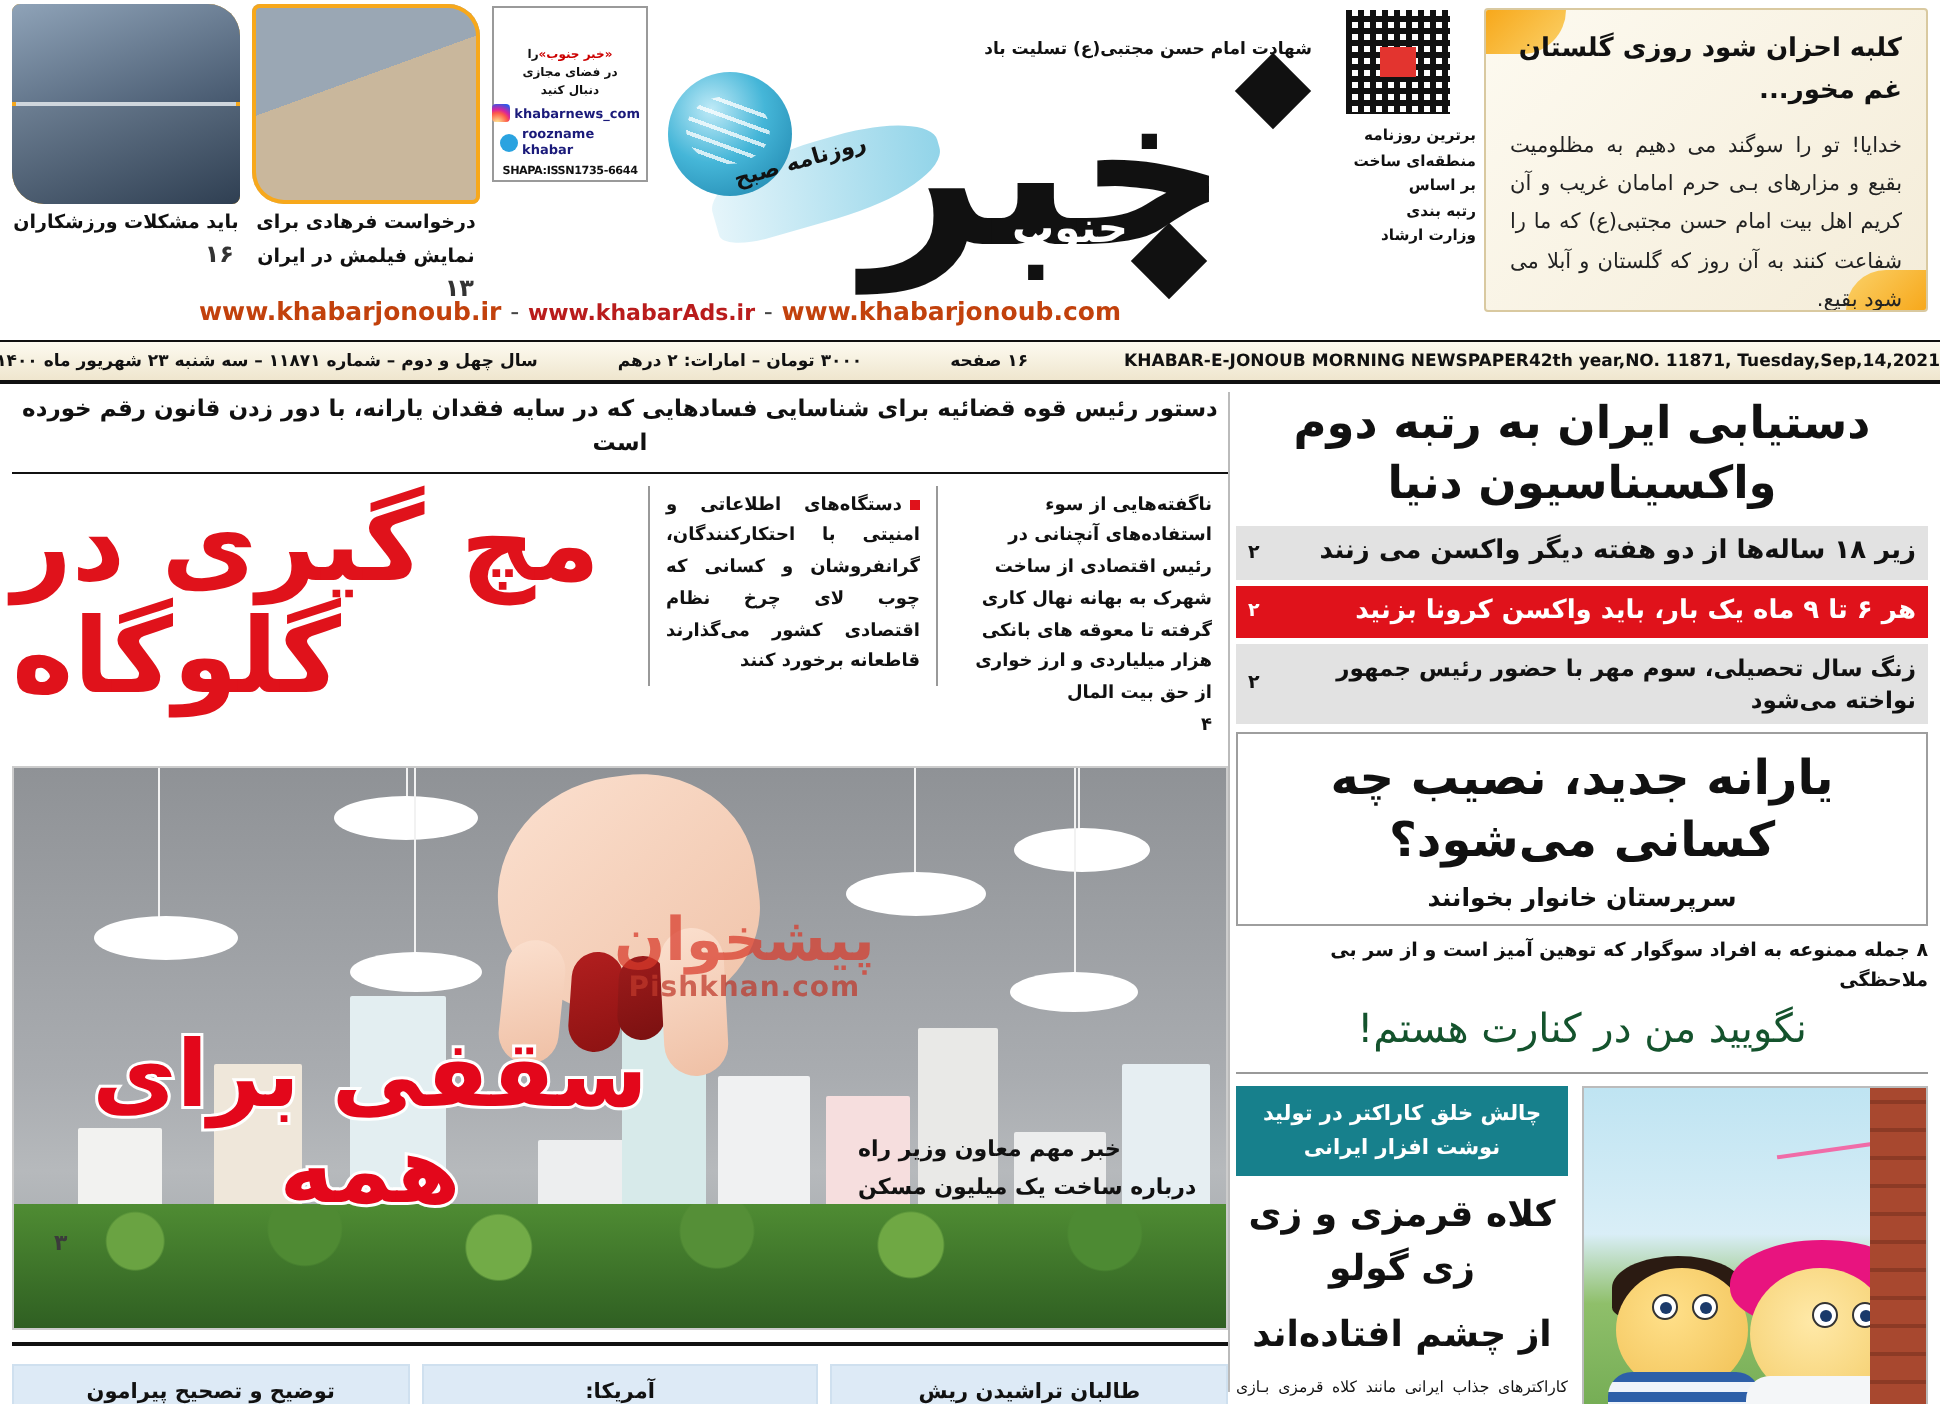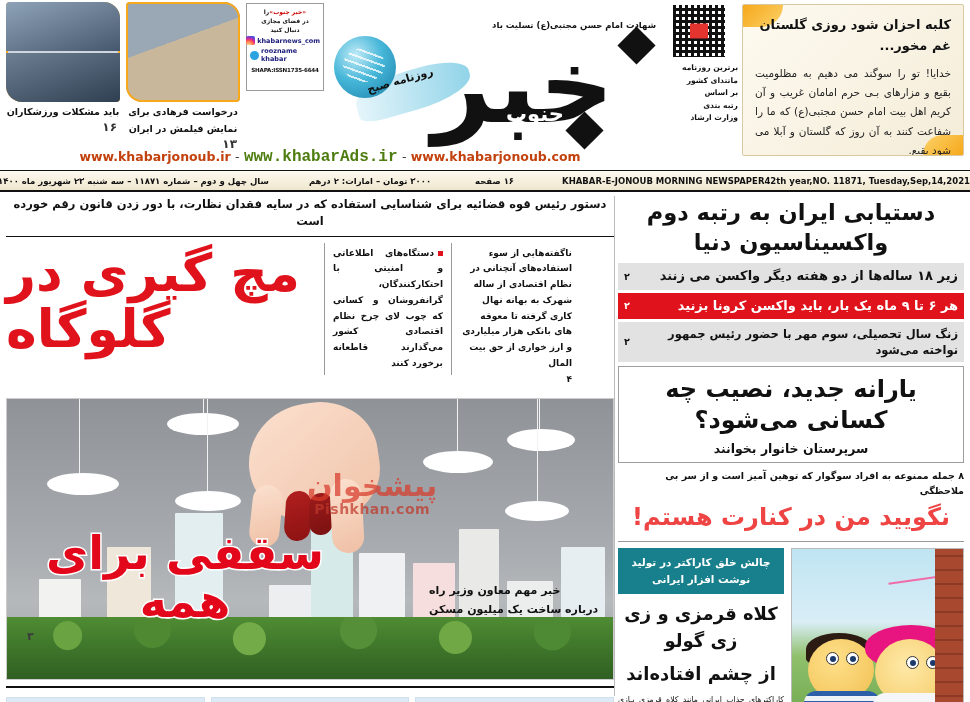--- a/index.html
+++ b/index.html
@@ -19,21 +19,21 @@
   .photo-cell { width:114px; display:flex; flex-direction:column; }
   .ph-img { width:114px; height:100px; border-radius:4px 16px 4px 16px; overflow:hidden; position:relative;
             box-shadow: 0 0 0 2px #f7a81b inset; background:#cfd6dd; }
   .ph-img.two { display:flex; flex-direction:column; gap:2px; }
   .ph-half { flex:1; position:relative; overflow:hidden; }
   .cap { font-size:9.5px; line-height:1.45; font-weight:bold; color:#111; text-align:center; margin-top:3px; }
   .pg { font-size:12px; font-weight:bold; color:#333; text-align:right; margin-top:1px; padding-right:3px;}
 
   
   .socialbox { position:absolute; left:246px; top:3px; width:78px; height:88px;
-               border:1px solid #9a9a9a; background:#fff; padding:3px 3px; }
+               border:1px solid #9a9a9a; background:#fff; padding:19px 3px; }
   .sb-line { font-size:6px; font-weight:bold; color:#111; text-align:center; line-height:1.5; direction:rtl;}
   .sb-line .rd { color:#c00; }
   .sb-row { display:flex; flex-direction:row-reverse; align-items:center; gap:2px; margin-top:2px; justify-content:flex-end;}
   .sb-ic { width:9px; height:9px; border-radius:2px; flex:none; display:block; }
   .ig { background: radial-gradient(circle at 30% 107%, #fdf497, #fd5949 45%, #d6249f 60%, #285AEB 90%); }
   .tg { background:#2aa3e0; border-radius:50%; }
   .sb-txt { font-size:6.5px; font-weight:bold; color:#1a1a7a; direction:ltr; }
   .shapa { font-size:5.6px; font-weight:bold; color:#111; text-align:center; margin-top:4px; letter-spacing:-0.2px;}
 
   
@@ -75,21 +75,21 @@
           border:1px solid #d9c9a0; border-radius:2px; padding:10px 12px 8px; overflow:hidden;}
   .cond:before{content:""; position:absolute; left:0; top:0; width:40px; height:22px;
                background: linear-gradient(135deg,#f7a81b,#fbd26a); border-radius:0 0 30px 0;}
   .cond:after{content:""; position:absolute; right:0; bottom:0; width:40px; height:20px;
                background: linear-gradient(315deg,#f7a81b,#fbd26a); border-radius:30px 0 0 0;}
   .cond-title { font-size:13px; font-weight:bold; text-align:right; line-height:1.6; color:#111; direction:rtl; position:relative; z-index:2;}
   .cond-body { font-size:10.5px; text-align:justify; line-height:1.85; color:#222; margin-top:7px; direction:rtl; position:relative; z-index:2;}
 
   
   .urls { position:absolute; left:0; top:148px; width:660px; text-align:center; font-size:12.5px; font-weight:bold; direction:ltr;}
-  .urls .b { color:#c2410c; } .urls .r { color:#4d7c0f; font-size:16px;font-family:Liberation Mono, monospace; } .urls .d { color:#444; font-weight:normal;}
+  .urls .b { color:#c2410c; } .urls .r { color:#b91c1c; font-size:11px; } .urls .d { color:#444; font-weight:normal;}
 
   
   .infobar { position:absolute; left:0; top:170px; width:970px; height:22px;
              background: linear-gradient(180deg,#fdfaf0,#efe6ce); border-top:1px solid #111; border-bottom:2.5px solid #111;
              display:flex; align-items:center; }
   .ib { font-size:8.5px; font-weight:bold; color:#111; white-space:nowrap; }
   .ib-en { direction:ltr; }
   .ib-fa { direction:rtl; }
 
   
@@ -98,21 +98,21 @@
   .vsep { position:absolute; left:614px; top:196px; width:1px; height:500px; background:#bbb;}
 
   
   .kicker { font-size:11.5px; font-weight:bold; text-align:center; color:#111; direction:rtl; line-height:1.5; padding-bottom:5px;}
   .rule2 { height:1px; background:#111; margin:0 0 6px;}
 
   
   .hrow { display:flex; flex-direction:row-reverse; gap:0; align-items:flex-start; }
   .bighead { width:318px; text-align:left; font-size:52px; line-height:1.08; font-weight:bold; color:#e0121b; direction:rtl;
              padding:2px 4px 0 0; letter-spacing:-1px; }
-  .subcol { width:128px; padding:3px 8px; font-size:9px; font-weight:bold; line-height:1.75; color:#111; direction:rtl; text-align:justify;}
+  .subcol { width:145px; padding:3px 8px; font-size:9px; font-weight:bold; line-height:1.75; color:#111; direction:rtl; text-align:justify;}
   .subcol.mid { border-right:1px solid #999; border-left:1px solid #999; }
   .bullet { display:inline-block; width:5px; height:5px; background:#e0121b; margin-left:4px; vertical-align:middle;}
   .subcol.right-col { text-align:right; }
 
   
   .mainphoto { position:relative; margin-top:8px; width:608px; height:282px; overflow:hidden; border:1px solid #ccc;
                background: linear-gradient(180deg,#8f9296 0%, #a9acb0 55%, #b6b9bc 72%, #9aa0a4 100%); }
   .cloud { position:absolute; background:#fff; border-radius:50%; }
   .cstring { position:absolute; width:1px; background:#f2f2f2; top:0;}
   .bld { position:absolute; bottom:58px; border-radius:1px; }
@@ -153,21 +153,21 @@
   .strip { display:flex; flex-direction:row-reverse; align-items:center; gap:6px; padding:4px 6px; margin-bottom:3px; font-weight:bold; direction:rtl;}
   .strip.gray { background:#e2e2e2; color:#111; }
   .strip.red { background:#e0121b; color:#fff; }
   .strip-txt { flex:1; font-size:13px; text-align:right; line-height:1.4;}
   .strip-pg { font-size:9.5px; flex:none; }
   .strip.small .strip-txt { font-size:11.5px; }
   .qbox { border:1px solid #9e9e9e; padding:7px 8px 6px; margin-top:4px; }
   .qbox-h { font-size:24px; font-weight:bold; text-align:center; color:#111; direction:rtl; line-height:1.3;}
   .qbox-s { font-size:12.5px; font-weight:bold; text-align:center; color:#111; direction:rtl; margin-top:5px;}
   .miniline { font-size:9.5px; font-weight:bold; text-align:right; direction:rtl; color:#111; margin-top:6px; line-height:1.5;}
-  .rhead2 { font-size:24px; font-weight:bold; text-align:center; color:#ef4444; direction:rtl; line-height:1.35; padding:3px 0 5px; position:relative;}
+  .rhead2 { font-size:20px; font-weight:normal; text-align:center; color:#14532d; direction:rtl; line-height:1.35; padding:3px 0 5px; position:relative;}
   .hr-thin { height:1px; background:#999; margin:3px 0 6px;}
 
   
   .feat { display:flex; flex-direction:row-reverse; gap:7px; }
   .feat-txt { width:166px; }
   .teal { background:#17808c; color:#fff; font-size:10.5px; font-weight:bold; text-align:center; direction:rtl;
           padding:6px 5px; line-height:1.6;}
   .feat-h { font-size:18px; font-weight:bold; text-align:center; color:#111; direction:rtl; line-height:1.5; margin-top:6px;}
   .feat-b { font-size:7.8px; text-align:justify; direction:rtl; color:#111; line-height:1.95; margin-top:5px;}
   .feat-img { flex:1; height:176px; position:relative; overflow:hidden; border:1px solid #bbb;
@@ -237,21 +237,21 @@
         <div class="globe"></div>
         <div class="swoosh"></div>
         <div class="mh-sub">روزنامه صبح</div>
       </div>
     </div>
 
     <div class="qrwrap">
       <div class="qr"></div>
       <div class="qrtxt">
         <div>برترین روزنامه</div>
-        <div>مانند‌ای کشور</div>
+        <div>منطقه‌ای ساخت</div>
         <div>بر اساس</div>
         <div>رتبه بندی</div>
         <div>وزارت ارشاد</div>
       </div>
     </div>
 
     <div class="cond">
       <div class="cond-title">کلبه احزان شود روزی گلستان</div>
       <div class="cond-title">غم مخور...</div>
       <div class="cond-body">خدایا! تو را سوگند می دهیم به مظلومیت بقیع و مزارهای بـی حرم امامان غریب و آن کریم اهل بیت امام حسن مجتبی(ع) که ما را شفاعت کنند به آن روز که گلستان و آبلا می شود بقیع.</div>
@@ -271,30 +271,30 @@
     <div class="ib ib-en">KHABAR-E-JONOUB MORNING NEWSPAPER</div>
     <div class="ib ib-fa" style="margin-right:48px;">۱۶ صفحه</div>
     <div class="ib ib-fa" style="margin-right:44px;">۳۰۰۰ تومان – امارات: ۲ درهم</div>
     <div class="ib ib-fa" style="margin-right:40px; margin-left:10px;">سال چهل و دوم – شماره ۱۱۸۷۱ – سه شنبه ۲۳ شهریور ماه ۱۴۰۰</div>
   </div>
 
   <div class="vsep"></div>
 
   <div class="leftcol">
 
-    <div class="kicker">دستور رئیس قوه قضائیه برای شناسایی استفاده که در سایه فقدان نظارت، با دور زدن قانون رقم خورده است</div>
+    <div class="kicker">دستور رئیس قوه قضائیه برای شناسایی فسادهایی که در سایه فقدان یارانه، با دور زدن قانون رقم خورده است</div>
     <div class="rule2"></div>
 
     <div class="hrow">
       <div class="bighead">مچ گیری در گلوگاه</div>
       <div class="subcol mid">
         <span class="bullet"></span><span>دستگاه‌های اطلاعاتی و امنیتی با احتکارکنندگان، گرانفروشان و کسانی که چوب لای چرخ نظام اقتصادی کشور می‌گذارند قاطعانه برخورد کنند</span>
       </div>
       <div class="subcol right-col">
-        <span>ناگفته‌هایی از سوء استفاده‌های آنچنانی در نظام اقتصادی از ساله شهرک به بهانه نهال کاری گرفته تا معوقه های بانکی هزار میلیاردی و ارز خواری از حق بیت المال</span>
+        <span>ناگفته‌هایی از سوء استفاده‌های آنچنانی در رئیس اقتصادی از ساخت شهرک به بهانه نهال کاری گرفته تا معوقه های بانکی هزار میلیاردی و ارز خواری از حق بیت المال</span>
         <div style="text-align:right;">۴</div>
       </div>
     </div>
 
     <div class="mainphoto">
       <div class="cstring" style="left:72px;  height:78px;"></div>
       <div class="cloud" style="left:40px;  top:74px;  width:72px; height:22px;"></div>
       <div class="cstring" style="left:196px; height:18px;"></div>
       <div class="cloud" style="left:160px; top:14px;  width:72px; height:22px;"></div>
       <div class="cstring" style="left:200px; height:94px;"></div>

